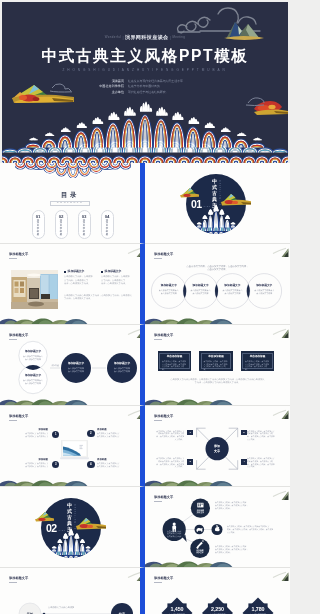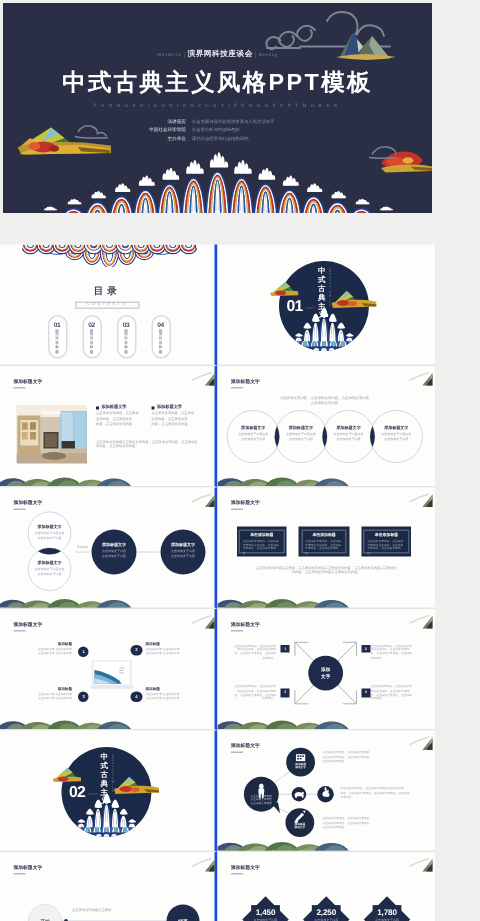--- a/index.html
+++ b/index.html
@@ -4,21 +4,21 @@
 <title>PPT Preview</title>
 <style>
 
   html,body{margin:0;padding:0;}
   body{width:290px;height:614px;background:#efefee;overflow:hidden;
        font-family:"Liberation Sans",sans-serif;}
   .page{position:relative;width:290px;height:614px;background:#efefee;}
   svg{display:block;}
 
   
-  .cover{position:absolute;left:2px;top:2px;width:286px;height:140px;
+  .cover{position:absolute;left:2px;top:2px;width:286px;height:161px;
          background:#2a2f45;overflow:hidden;}
   .cv-art{position:absolute;left:0;top:0;}
   .cv-eyebrow{position:absolute;left:0;right:0;top:31px;text-align:center;
       line-height:7px;white-space:nowrap;}
   .cv-eyebrow .side{color:#737a8e;font-size:2.9px;letter-spacing:.35px;vertical-align:middle;}
   .cv-eyebrow .bar{color:#5e667f;font-size:4.2px;vertical-align:middle;padding:0 1.4px;}
   .cv-eyebrow .main{color:#e7e9f0;font-weight:700;font-size:5.1px;letter-spacing:.35px;vertical-align:middle;}
   .cv-title{position:absolute;left:0;right:0;top:45px;text-align:center;
       font-size:15.6px;font-weight:700;color:#ffffff;letter-spacing:1.6px;line-height:18px;
       white-space:nowrap;}
@@ -28,21 +28,21 @@
   .cv-mrow{display:flex;gap:4px;align-items:flex-start;height:5.3px;}
   .cv-mlab{width:60px;text-align:right;font-size:3.1px;line-height:5.3px;color:#dde1ea;white-space:nowrap;}
   .cv-mval{flex:1;font-size:2.9px;line-height:5.3px;color:#8f97ac;white-space:nowrap;}
 
   
   .grid{position:absolute;left:0;top:163px;width:290px;}
   .row{display:flex;}
   .cell{position:relative;width:145px;height:81px;background:#fdfdfc;overflow:hidden;
         box-sizing:border-box;}
   .cell.bb{border-bottom:1px solid #e3e3e1;}
-  .cell.br{border-right:2px solid #1d4ed8;}
+  .cell.br{border-right:5px solid #1d4ed8;}
   .dec{position:absolute;left:0;top:0;pointer-events:none;}
 
   
   .s-title{position:absolute;left:9px;top:8px;font-size:3.2px;font-weight:700;
            color:#2f3550;letter-spacing:0;line-height:4px;}
   .s-rule{position:absolute;left:9px;top:14px;width:8px;height:.8px;background:#b4b8c4;}
 
 </style>
 </head>
 <body>

